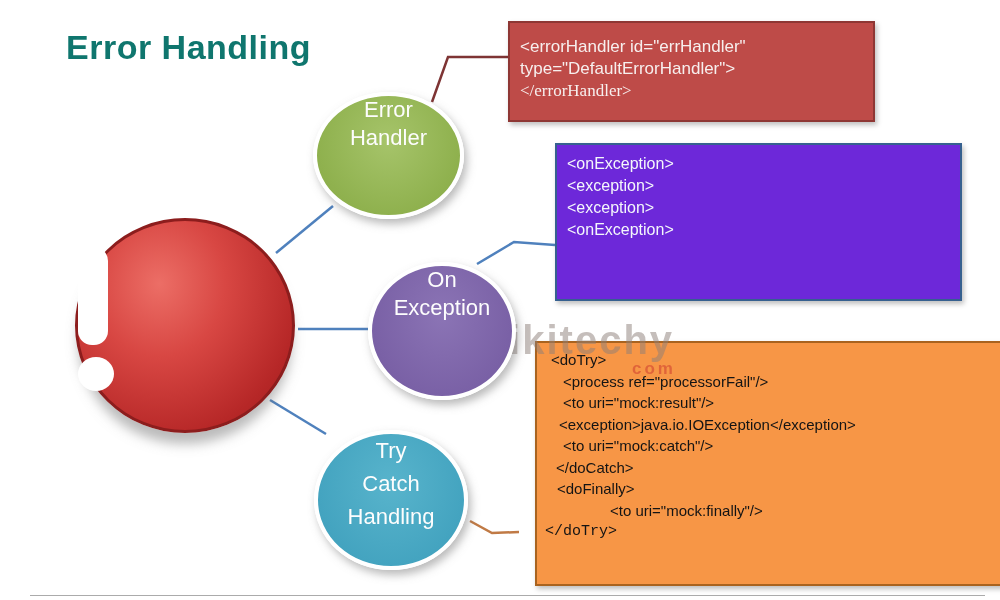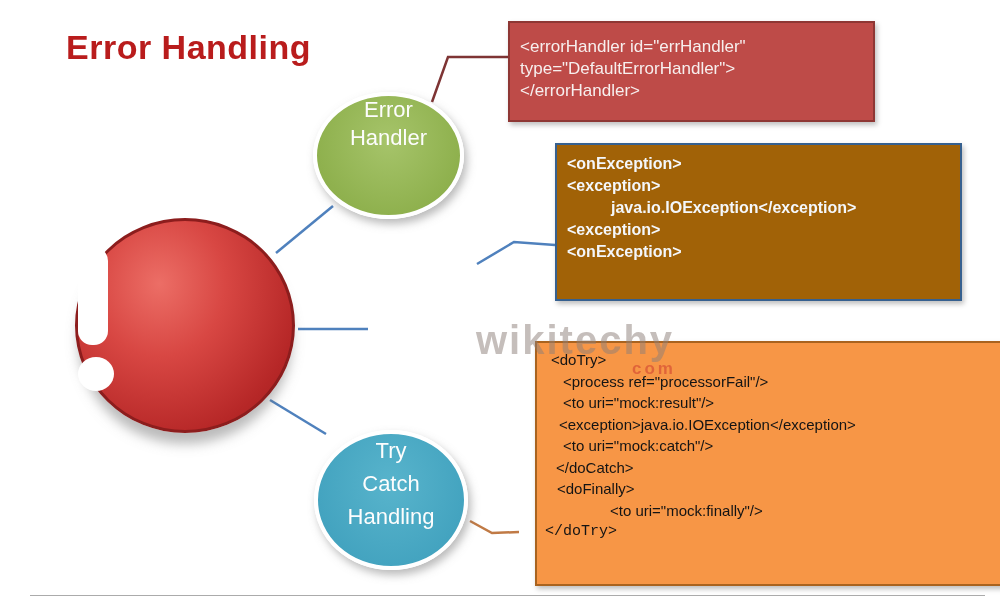--- a/index.html
+++ b/index.html
@@ -2,21 +2,21 @@
 <html><head>
 <meta charset="utf-8">
 <style>
   html,body{margin:0;padding:0;background:#ffffff;}
   .canvas{
     position:relative;width:1000px;height:600px;overflow:hidden;
     background:#ffffff;font-family:"Liberation Sans",sans-serif;
   }
   .title{
     position:absolute;left:66px;top:28px;margin:0;
-    font-size:34px;font-weight:bold;color:#b91c1c;letter-spacing:.5px;
+    font-size:34px;font-weight:bold;color:#0f766e;letter-spacing:.5px;
   }
   .connectors{position:absolute;left:0;top:0;pointer-events:none;}
 
   
   .circle{
     position:absolute;border-radius:50%;
     display:flex;align-items:flex-start;justify-content:center;text-align:center;
     color:#fdfdfd;border:4px solid #ffffff;
     box-shadow:3px 5px 8px rgba(120,120,120,.5);
     box-sizing:border-box;
@@ -42,22 +42,22 @@
   
   .codebox{
     position:absolute;box-sizing:border-box;
     box-shadow:2px 3px 5px rgba(0,0,0,.25);
   }
   .code-line{white-space:pre;}
   .b-red{left:508px;top:21px;width:367px;height:101px;
     background:#be4b48;border:2px solid #8e3734;color:#f7efee;
     font-size:17px;line-height:22px;padding:13px 10px;}
   .b-blue{left:555px;top:143px;width:407px;height:158px;
-    background:#a16207;border:2px solid #36608f;color:#f4f7fb;
-    font-size:16px;line-height:22px;padding:8px 10px;font-weight:bold;}
+    background:#6d28d9;border:2px solid #36608f;color:#f4f7fb;
+    font-size:16px;line-height:22px;padding:8px 10px;}
   .b-orange{left:535px;top:341px;width:480px;height:245px;
     background:#f79646;border:2px solid #a9631f;color:#141414;
     font-size:15px;line-height:21.5px;padding:6px 8px;}
 
   
   .watermark{
     position:absolute;left:476px;top:318px;z-index:5;pointer-events:none;
     font-size:40px;font-weight:bold;color:rgba(140,126,120,.5);letter-spacing:2px;
   }
   .wm-com{position:absolute;left:156px;top:41px;
@@ -78,27 +78,26 @@
     <line x1="298" y1="329" x2="368" y2="329" stroke="#4F81BD" stroke-width="2.5"></line>
     <line x1="270" y1="400" x2="326" y2="434" stroke="#4F81BD" stroke-width="2.5"></line>
     <polyline points="432,102 448,57 508,57" fill="none" stroke="#7E3434" stroke-width="2.5"></polyline>
     <polyline points="477,264 514,242 555,245" fill="none" stroke="#4F81BD" stroke-width="2.5"></polyline>
     <polyline points="470,521 492,533 519,532" fill="none" stroke="#C07A45" stroke-width="2.5"></polyline>
   </svg>
 
   <div class="codebox b-red">
       <div class="code-line" style="padding-left: 0px;">&lt;errorHandler id="errHandler"</div>
       <div class="code-line" style="padding-left: 0px;">type="DefaultErrorHandler"&gt;</div>
-      <div class="code-line" style="padding-left: 0px;">&lt;/errorHandler&gt;</div>
+      <div class="code-line" style="padding-left: 0px; font-family: Liberation Serif, serif;">&lt;/errorHandler&gt;</div>
     </div>
 
   <div class="codebox b-blue">
       <div class="code-line" style="padding-left: 0px;">&lt;onException&gt;</div>
       <div class="code-line" style="padding-left: 0px;">&lt;exception&gt;</div>
-      <div class="code-line" style="padding-left: 44px;">java.io.IOException&lt;/exception&gt;</div>
       <div class="code-line" style="padding-left: 0px;">&lt;exception&gt;</div>
       <div class="code-line" style="padding-left: 0px;">&lt;onException&gt;</div>
     </div>
 
   <div class="codebox b-orange">
       <div class="code-line" style="padding-left: 6px;">&lt;doTry&gt;</div>
       <div class="code-line" style="padding-left: 18px;">&lt;process ref="processorFail"/&gt;</div>
       <div class="code-line" style="padding-left: 18px;">&lt;to uri="mock:result"/&gt;</div>
       <div class="code-line" style="padding-left: 14px;">&lt;exception&gt;java.io.IOException&lt;/exception&gt;</div>
       <div class="code-line" style="padding-left: 18px;">&lt;to uri="mock:catch"/&gt;</div>
@@ -116,20 +115,24 @@
   <div class="circle c-alert">
     <div class="excl-bar"></div>
     <div class="excl-dot"></div>
   </div>
 
   <div class="circle c-green">
     <span>Error
 Handler</span>
   </div>
 
+  <div class="circle c-purple">
+    <span>On
+Exception</span>
+  </div>
 
   <div class="circle c-teal">
     <span>Try
 Catch
 Handling</span>
   </div>
 
   <div class="footer-line"></div>
 
 </div>

